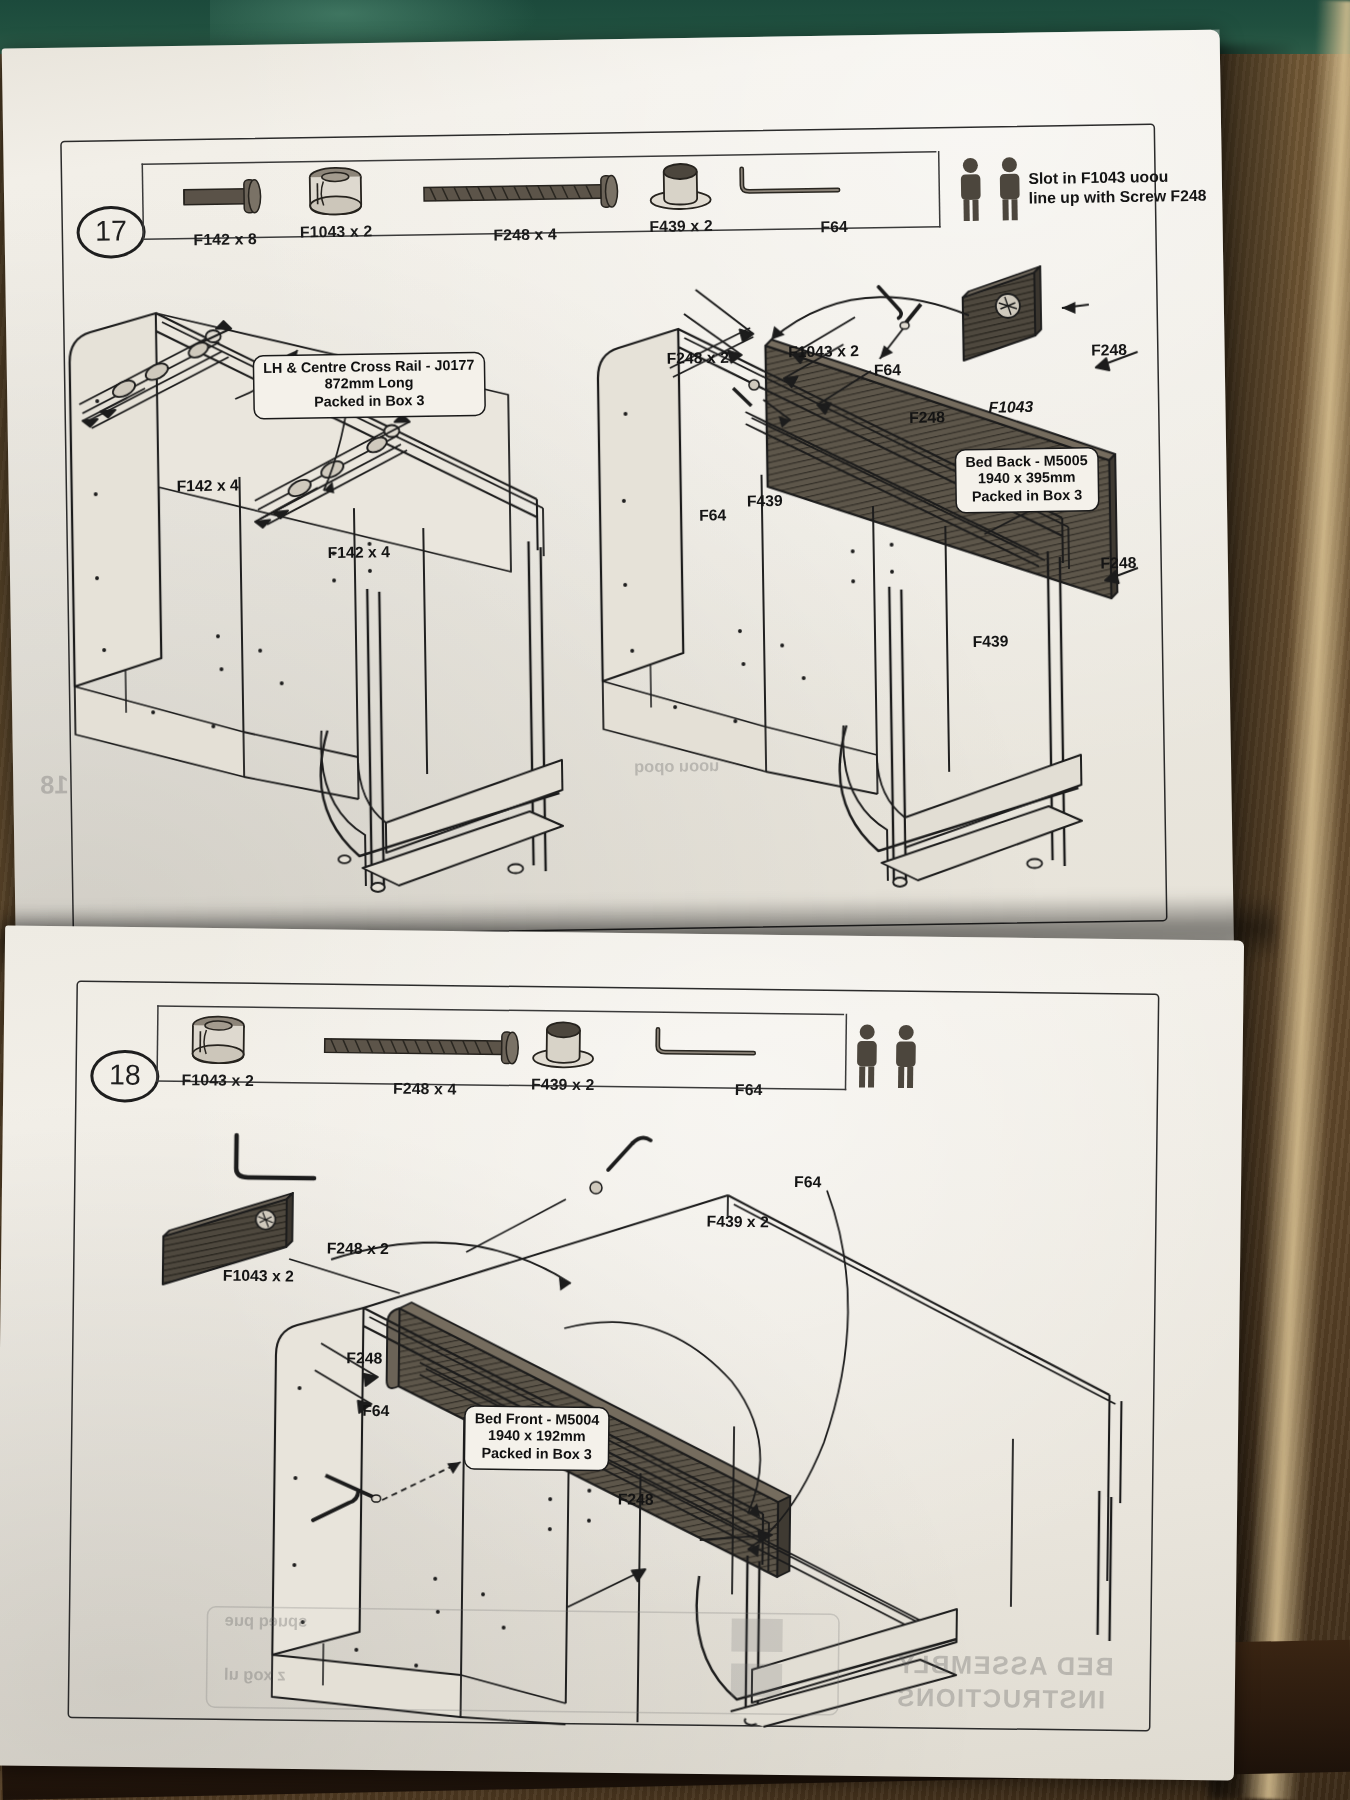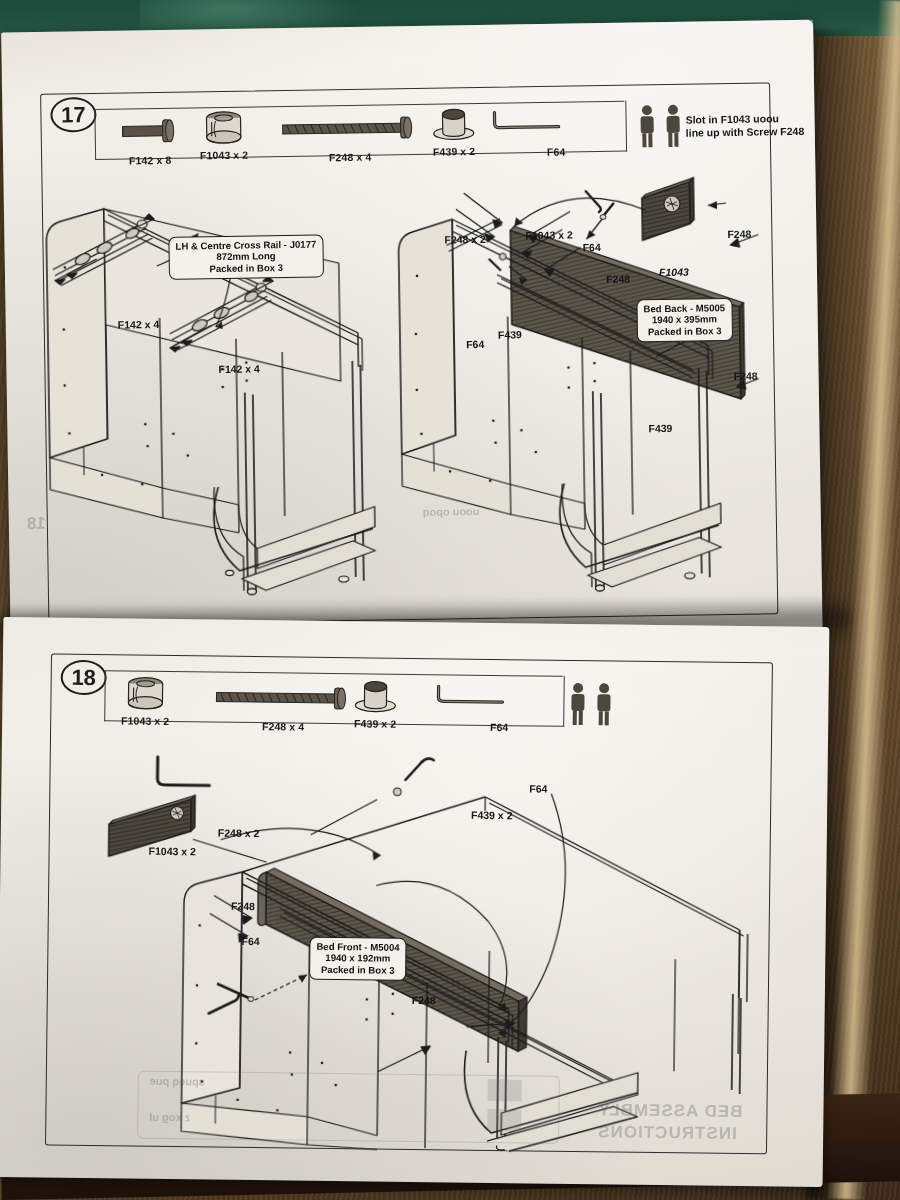--- a/index.html
+++ b/index.html
@@ -48,22 +48,22 @@
     pointer-events:none;}
   .fold-shadow{position:absolute;left:0;top:600px;width:850px;height:46px;
     background:linear-gradient(180deg,rgba(0,0,0,0),rgba(0,0,0,.45),rgba(0,0,0,0));
     transform:rotate(-0.6deg);filter:blur(4px);pointer-events:none;}
 
   
   .panel{position:absolute;border:1.6px solid #2b2b2b;background:transparent;}
 
   .step-badge{position:absolute;width:42px;height:31px;border:2px solid #1e1e1e;
     border-radius:50%;display:flex;align-items:center;justify-content:center;
-    font-size:22px;font-weight:bold;color:#1e1e1e;background:transparent;
-    font-family:"Liberation Sans",sans-serif;}
+    font-size:19px;font-weight:normal;color:#1e1e1e;background:transparent;
+    font-family:"Liberation Sans",sans-serif;margin-top:40px;}
 
   .parts-bar{position:absolute;border:1.4px solid #3a3a3a;border-top:none;}
   .parts-lead{position:absolute;height:1.4px;background:#3a3a3a;}
 
   .part{position:absolute;text-align:center;}
   .part-label{font-size:10.5px;font-weight:bold;color:#1a1a1a;white-space:nowrap;
     font-family:"Liberation Sans",sans-serif;letter-spacing:.1px;}
   .part-art{position:relative;height:38px;margin-bottom:2px;}
 
   .note{position:absolute;font-size:10.5px;font-weight:bold;color:#141414;

